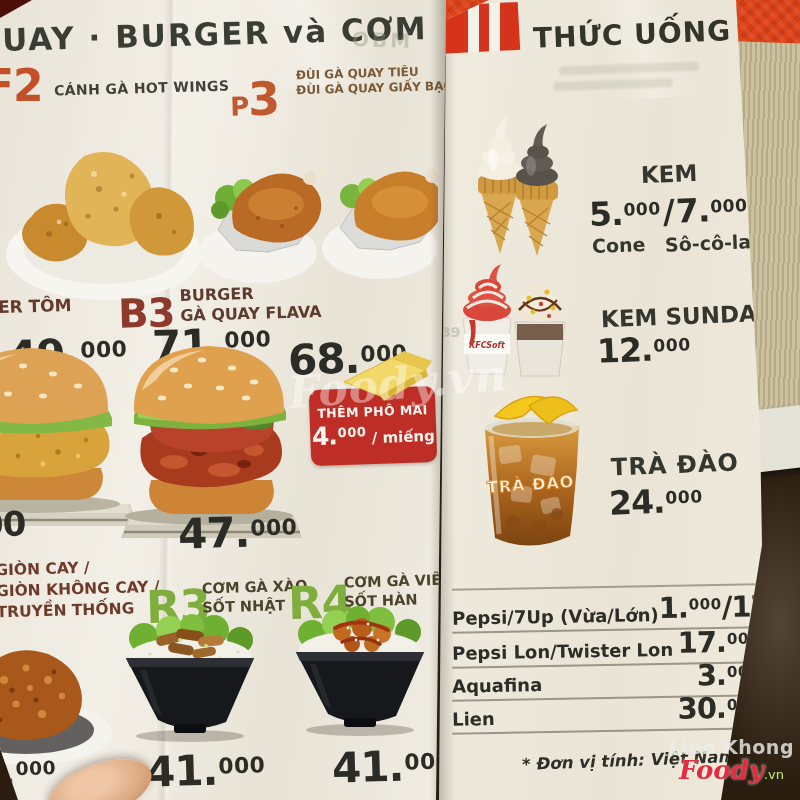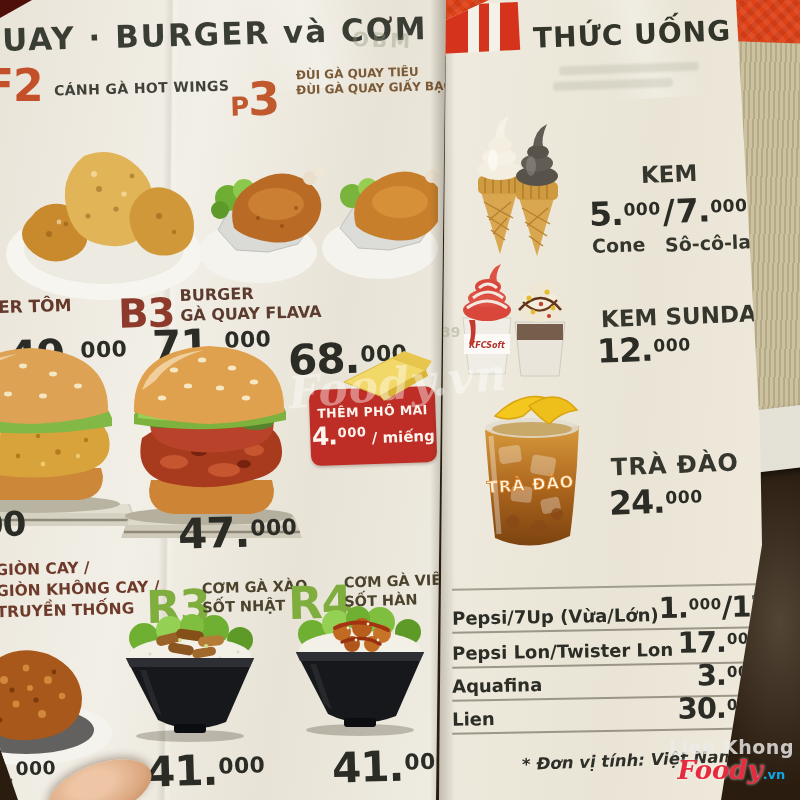--- a/index.html
+++ b/index.html
@@ -59,21 +59,21 @@
   .faint{position:absolute;color:rgba(140,150,122,.38);font-weight:700;}
   .fbar{position:absolute;height:9px;background:rgba(150,155,130,.22);border-radius:4px;filter:blur(1px);}
   
   #wm-center{position:absolute;left:288px;top:358px;font-family:"DejaVu Serif","Liberation Serif",serif;
     font-style:italic;font-weight:700;font-size:44px;color:rgba(255,255,255,.42);transform:rotate(-5deg);
     z-index:30;letter-spacing:1px;}
   #wm-credit{position:absolute;right:6px;top:738px;text-align:center;z-index:40;line-height:1;}
   #wm-credit .ln{font-size:19px;font-weight:700;color:rgba(236,236,234,.82);letter-spacing:.5px;}
   #wm-credit .fd{font-family:"DejaVu Serif","Liberation Serif",serif;font-style:italic;font-weight:700;
     font-size:26px;color:#e62b3e;text-shadow:0 0 3px rgba(255,255,255,.85);}
-  #wm-credit .vn{font-size:13px;color:#0ea5e9;font-weight:700;}
+  #wm-credit .vn{font-size:13px;color:#bef264;font-weight:400;}
   #finger{position:absolute;left:46px;top:764px;width:108px;height:52px;border-radius:50%;
     transform:rotate(-20deg);z-index:45;
     background:radial-gradient(ellipse at 45% 35%,#eec6a6 25%,#daa67e 65%,#bd815a 95%);
     box-shadow:0 -3px 8px rgba(60,30,10,.35);}
   svg{display:block;}
 </style>
 </head>
 <body>
 
 <div id="scene">

